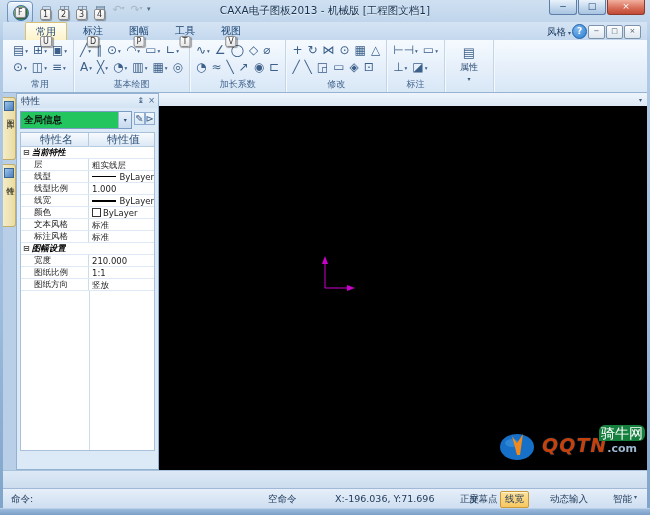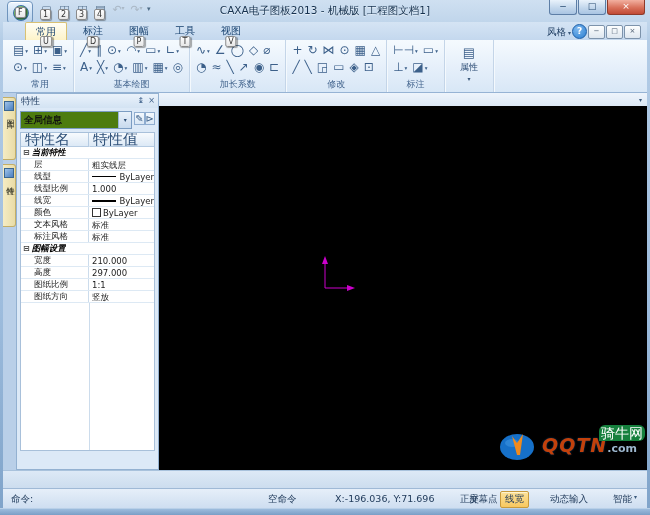--- a/index.html
+++ b/index.html
@@ -63,28 +63,28 @@
   .vtab{margin:4px 0 2px 0;width:12px;height:58px;background:linear-gradient(90deg,#f5ecc4,#e9dca6);
     border:1px solid #c3ae67;border-left:none;border-radius:0 3px 3px 0;
     display:flex;flex-direction:column;align-items:center;padding-top:3px;gap:2px;}
   .vtab .vi{width:8px;height:8px;background:linear-gradient(135deg,#9fc4ea,#4a7fbf);border:1px solid #3a668f;}
   .vtab .vl{writing-mode:vertical-rl;text-orientation:upright;font-size:8px;color:#3a3a2a;letter-spacing:1px;}
   .panel{position:absolute;left:13px;top:0;bottom:0;width:143px;background:#dce9f7;border:1px solid #93b1d1;box-sizing:border-box;}
   .phead{height:14px;line-height:14px;padding:0 4px;font-size:9.5px;color:#1c3a5f;position:relative;
     background:linear-gradient(180deg,#eaf2fb,#d3e3f3);}
   .phico{position:absolute;right:3px;top:0;font-size:8px;color:#41638c;display:flex;gap:4px;}
   .combo{position:absolute;left:3px;right:3px;top:17px;height:18px;display:flex;gap:2px;}
-  .selbox{flex:1;background:#4d7c0f;border:1px solid #7b9cc2;display:flex;align-items:center;box-sizing:border-box;}
+  .selbox{flex:1;background:#22c55e;border:1px solid #7b9cc2;display:flex;align-items:center;box-sizing:border-box;}
   .selbox .sv{flex:1;font-size:9.5px;font-weight:bold;color:#111;padding-left:3px;white-space:nowrap;overflow:hidden;}
   .selbox .sa{width:12px;align-self:stretch;background:linear-gradient(180deg,#e9f1fa,#c8daee);border-left:1px solid #9ab7d6;
     text-align:center;font-size:6px;line-height:16px;color:#2c4c74;}
   .sbtn{width:17px;height:18px;border:1px solid #8fadd0;background:linear-gradient(180deg,#f4f9fe,#d9e7f5);
     box-sizing:border-box;text-align:center;line-height:16px;font-size:10px;color:#3c608a;}
   .ptable{position:absolute;left:3px;right:3px;top:38px;bottom:18px;background:#fff;border:1px solid #a8c0da;box-sizing:border-box;overflow:hidden;}
-  .pth{display:flex;height:13px;background:linear-gradient(180deg,#f7fafd,#dce9f6);border-bottom:1px solid #b5cbe2;font-size:15px;color:#2f5179;}
+  .pth{display:flex;height:13px;background:linear-gradient(180deg,#f7fafd,#dce9f6);border-bottom:1px solid #b5cbe2;font-size:11px;color:#2f5179;text-align:center;}
   .pth .c1{width:68px;padding-left:4px;border-right:1px solid #b5cbe2;line-height:13px;box-sizing:border-box;}
   .pth .c2{flex:1;padding-left:4px;line-height:13px;}
   .vdiv{position:absolute;left:68px;top:13px;bottom:0;width:1px;background:#ccdcec;}
   .prows{position:relative;z-index:1;}
   .prow{display:flex;height:11px;background:#fff;border-bottom:1px solid #dde9f4;font-size:8.5px;color:#1c1c1c;}
   .prow .n{width:68px;padding-left:13px;border-right:1px solid #ccdcec;line-height:10px;box-sizing:border-box;white-space:nowrap;overflow:hidden;}
   .prow .v{flex:1;padding-left:3px;line-height:10px;display:flex;align-items:center;white-space:nowrap;overflow:hidden;}
   .prow.grp{font-weight:bold;color:#000;}
   .prow.grp .n{width:auto;border-right:none;padding-left:2px;font-style:italic;}
   .prow .exp{font-size:8px;margin-right:2px;color:#444;}
@@ -421,24 +421,20 @@
           <div class="prow">
             <span class="n">标注风格</span>
             <span class="v">标准</span>
           </div>
           <div class="prow grp">
             <span class="n"><span class="exp">⊟</span>图幅设置</span>
           </div>
           <div class="prow">
             <span class="n">宽度</span>
             <span class="v">210.000</span>
-          </div>
-          <div class="prow">
-            <span class="n">高度</span>
-            <span class="v">297.000</span>
           </div>
           <div class="prow">
             <span class="n">图纸比例</span>
             <span class="v">1:1</span>
           </div>
           <div class="prow">
             <span class="n">图纸方向</span>
             <span class="v">竖放</span>
           </div>
         </div>

